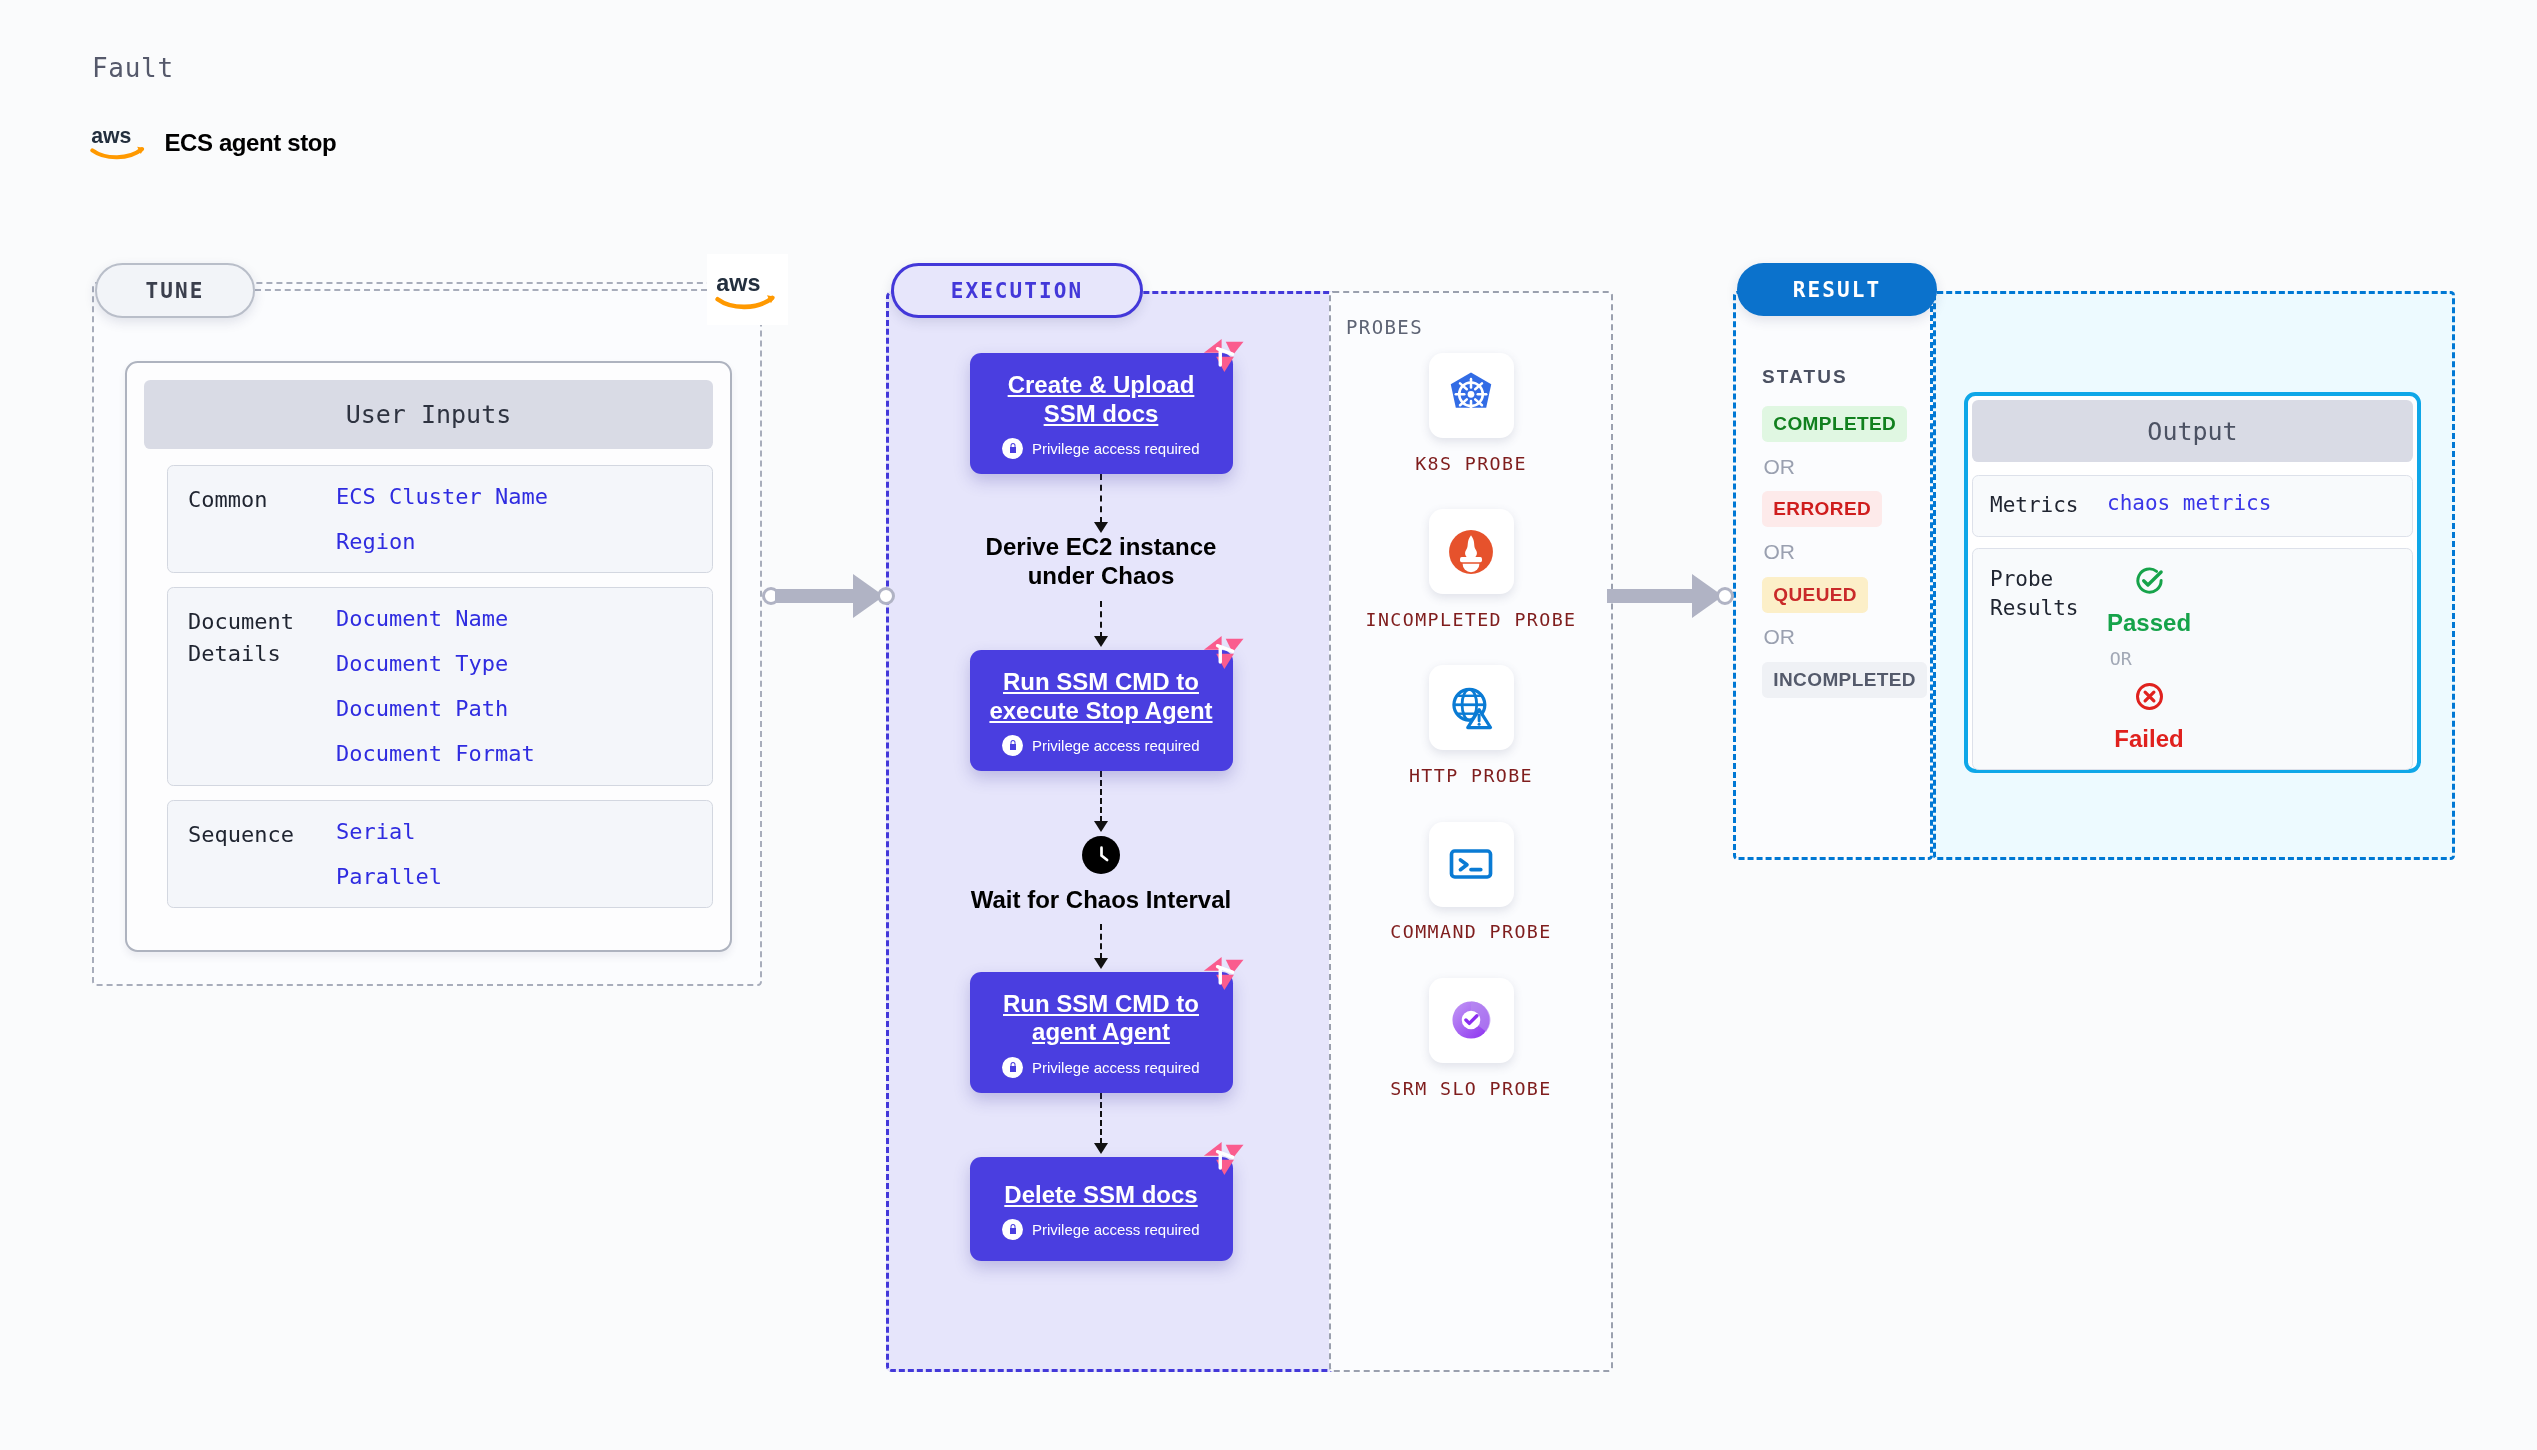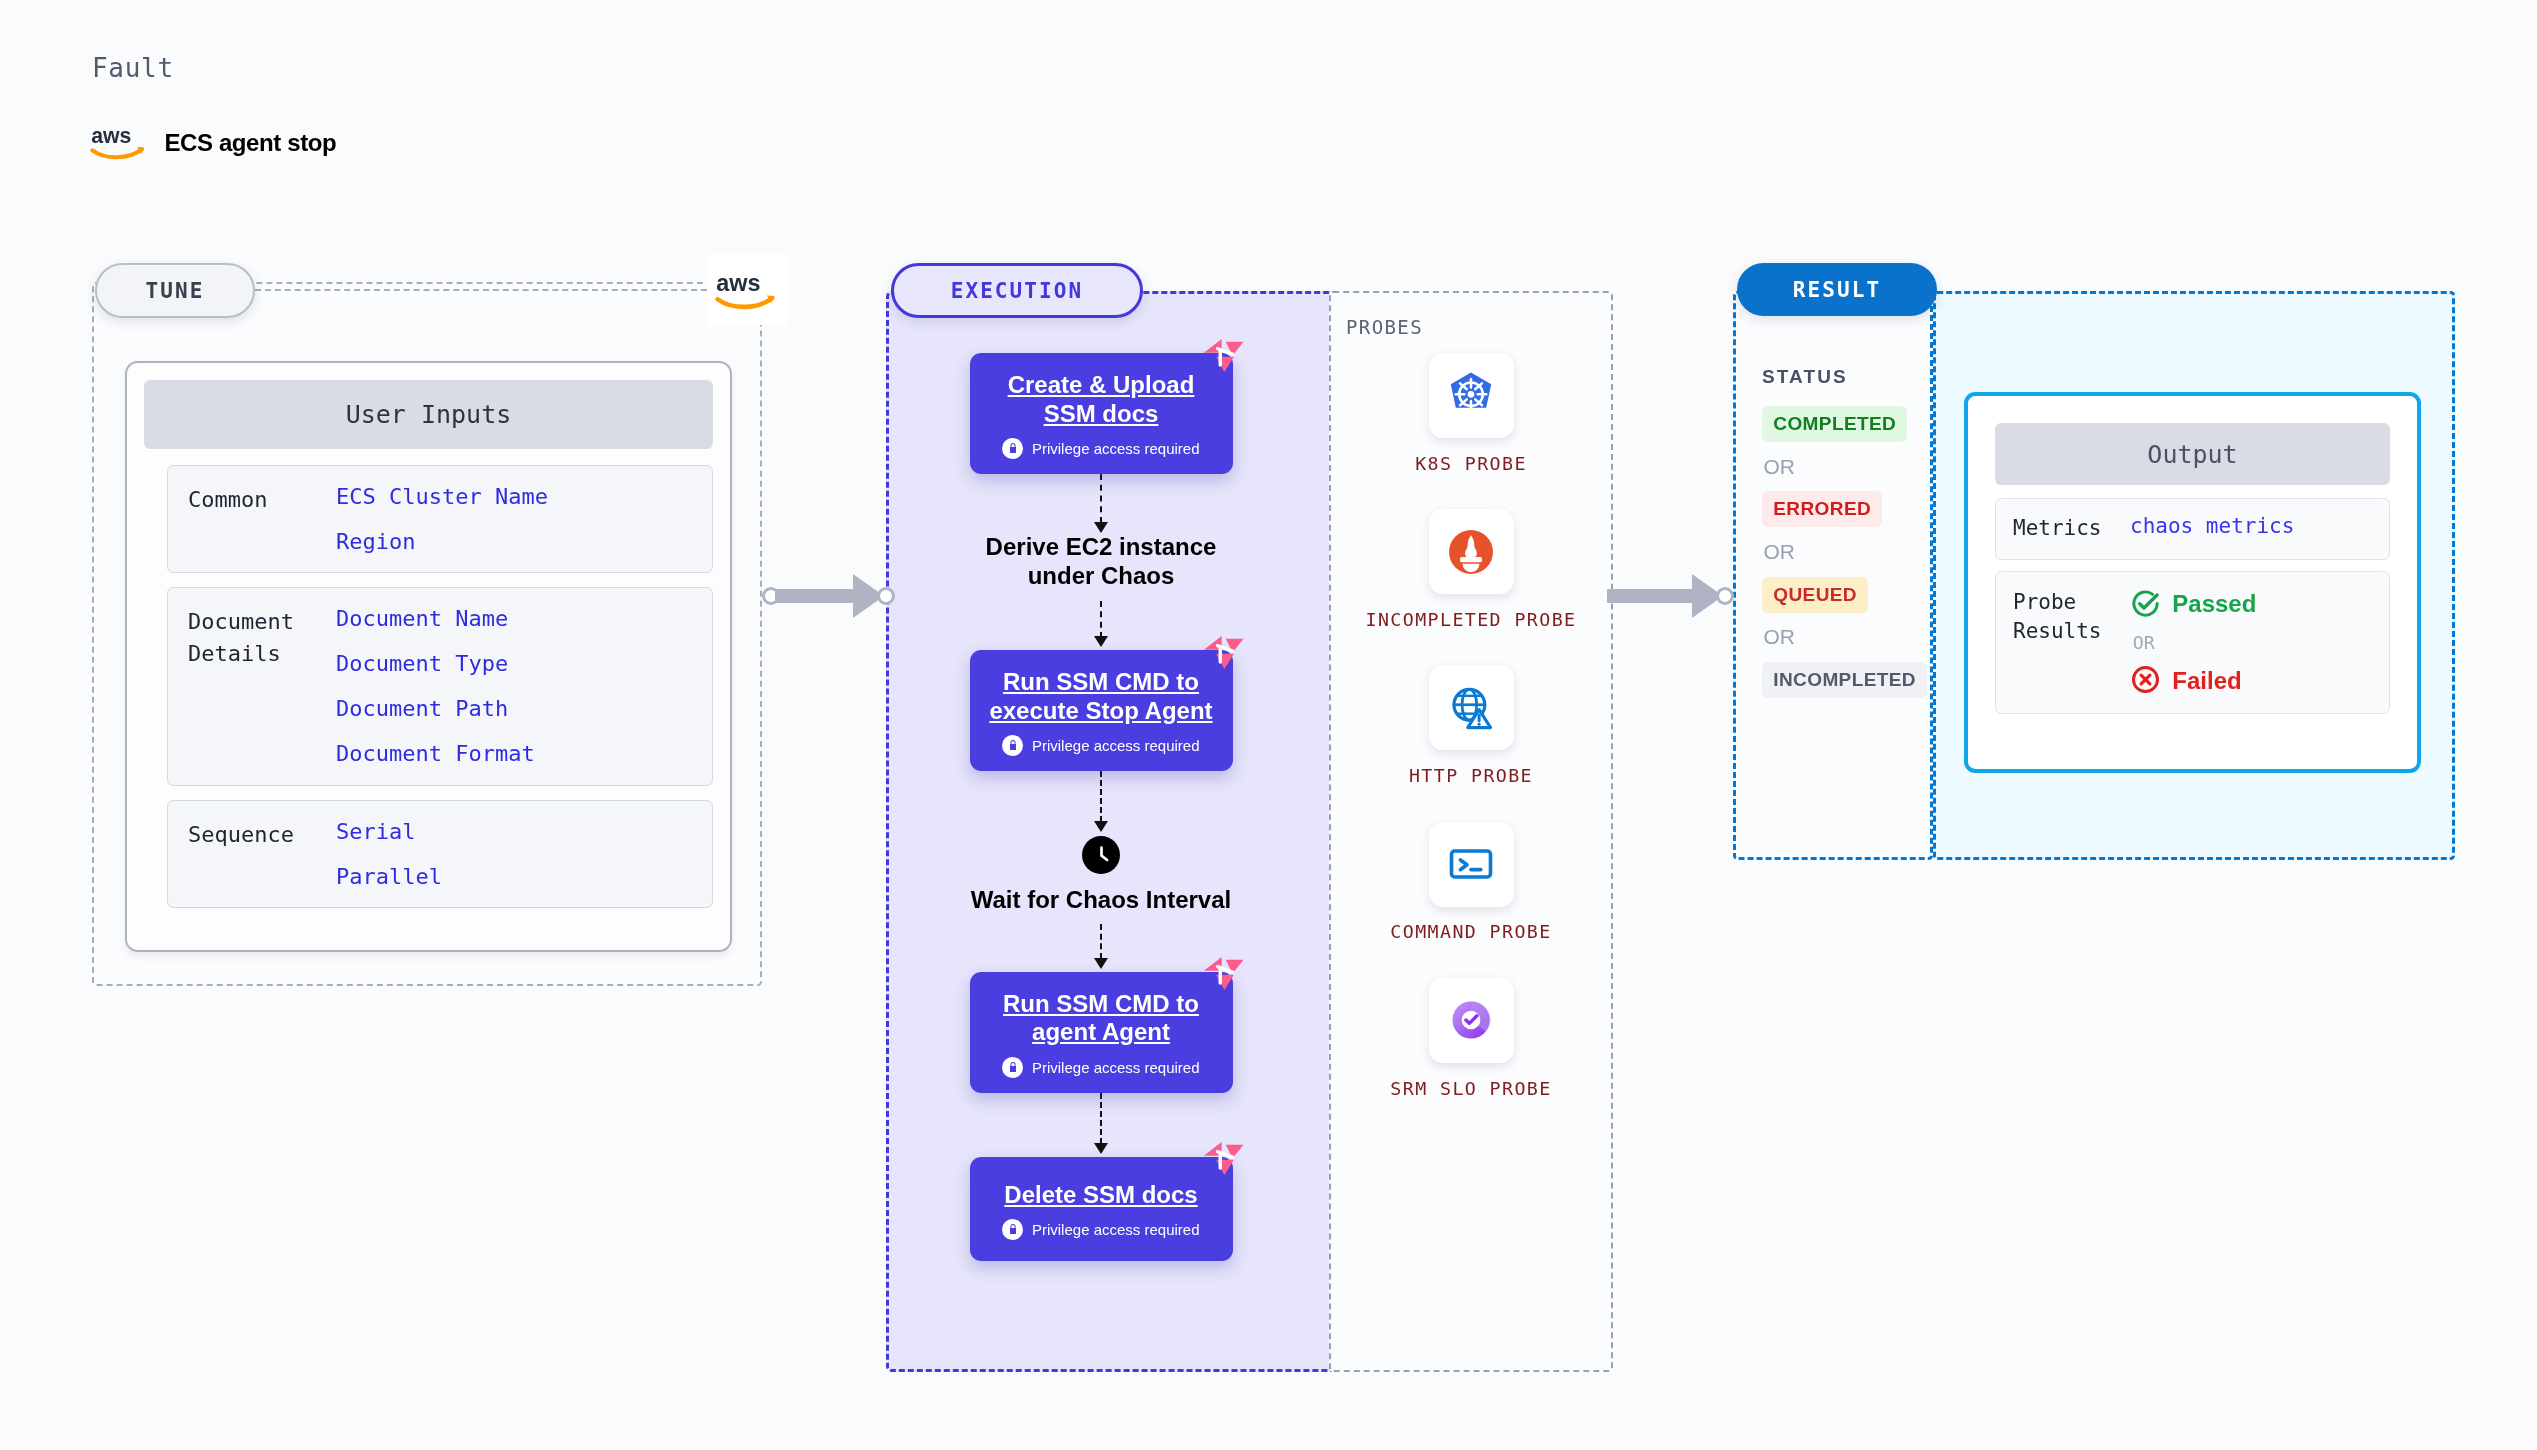--- a/index.html
+++ b/index.html
@@ -124,35 +124,35 @@
   .status-title { position: absolute; left: 1762px; top: 366px;
                   font-size: 19px; font-weight: bold; color: #4b5162; letter-spacing: 2.1px; }
   .status-stack { position: absolute; left: 1762px; top: 406px;
                   display: flex; flex-direction: column; align-items: flex-start; }
   .badge { border-radius: 5.6px; padding: 7px 11.3px; font-size: 19px;
            font-weight: bold; letter-spacing: 0.4px; }
   .or-text { font-size: 21px; color: #9aa0b0; margin: 12.7px 0 12.7px 1.4px; }
 
   .output-card {
     position: absolute; left: 1964px; top: 392px; width: 457px; height: 381px;
-    background: #fff; border: 4.2px solid #0fa7e8; border-radius: 11.3px; padding: 27px;
+    background: #fff; border: 4.2px solid #0fa7e8; border-radius: 11.3px; padding: 4px;
   }
   .output-head {
     height: 62px; background: #d9dbe5; border-radius: 6.4px;
     display: flex; align-items: center; justify-content: center;
     font-family: "DejaVu Sans Mono", monospace; font-size: 25px; color: #4c5263;
     margin-bottom: 12.7px;
   }
   .out-group { background: #f8fafc; border: 1.4px solid #dde1ea; border-radius: 6.4px;
                display: flex; padding: 15.5px 0; margin-bottom: 11.3px; }
   .out-label { width: 134px; padding-left: 17px; flex: none;
                font-family: "DejaVu Sans Mono", monospace; font-size: 21px;
                color: #1f2430; line-height: 1.4; }
   .out-val { font-family: "DejaVu Sans Mono", monospace; font-size: 21px; color: #3a36e8; }
-  .pr-row { display: flex; align-items: center; gap: 11.3px; }
+  .pr-row { display: flex; align-items: center; gap: 11.3px; flex-direction: column; }
   .pr-text { font-size: 24px; font-weight: bold; }
   .pr-or { font-family: "DejaVu Sans Mono", monospace; font-size: 18.3px;
            color: #a2a8b6; margin: 11.3px 0 11.3px 2.8px; }
 </style>
 </head>
 <body>
 
 <div class="stage">
 
   <div class="fault-label">Fault</div>

